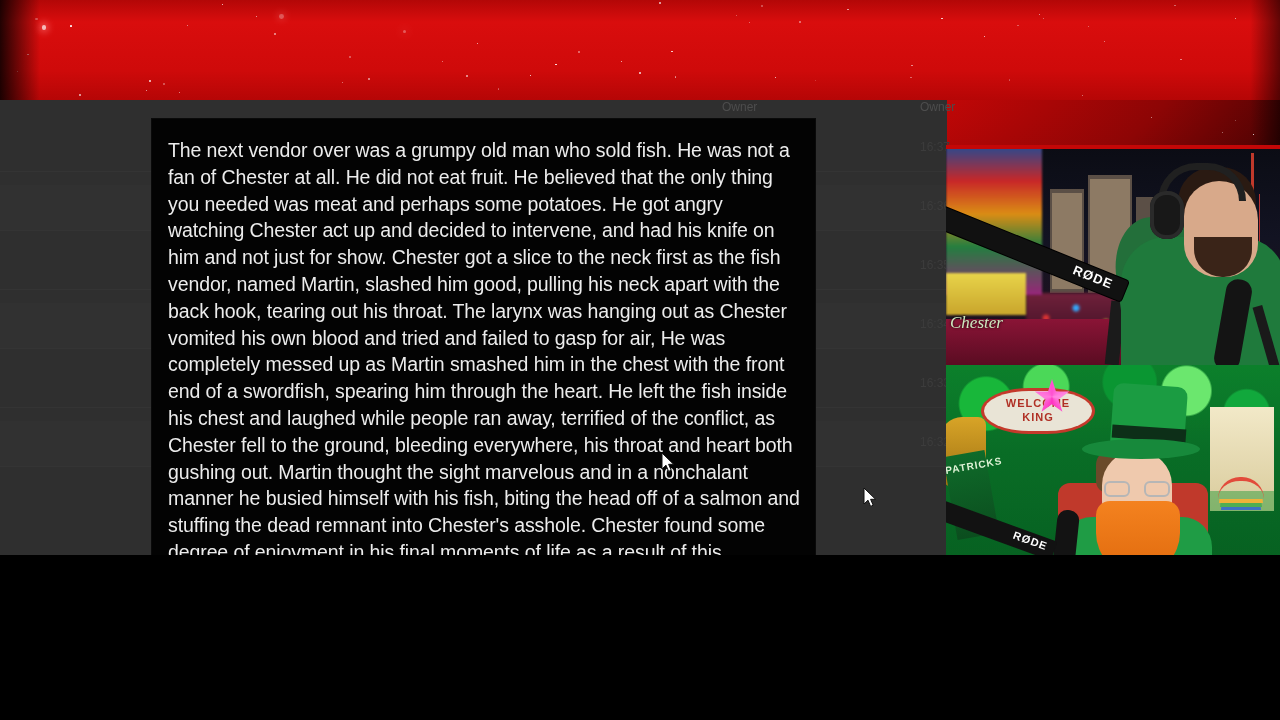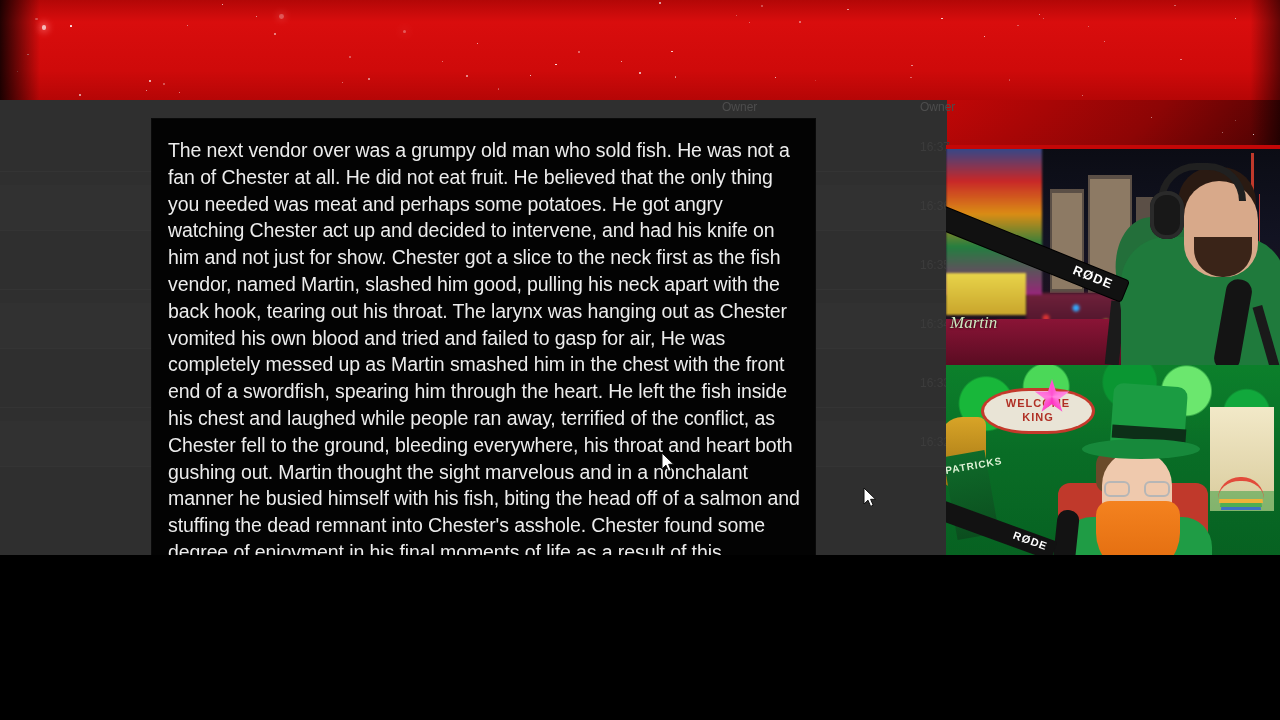--- a/index.html
+++ b/index.html
@@ -404,21 +404,21 @@
       <div class="vegas-b" style="left:104px;top:44px;width:34px;height:104px"></div>
       <div class="vegas-b" style="left:142px;top:30px;width:44px;height:118px"></div>
       <div class="vegas-b" style="left:190px;top:52px;width:30px;height:96px"></div>
       <div class="vegas-lit" style="left:106px;top:48px;width:30px;height:96px;opacity:.45"></div>
       <div class="vegas-lit" style="left:144px;top:34px;width:40px;height:110px;opacity:.45"></div>
       <div class="eiffel"></div>
       <div class="vegas-crowd"></div>
       <div class="redtable"></div>
       <div class="snackwall"></div>
       <div class="snack-yellow"></div>
-      <div class="jellow">Martin</div>
+      <div class="jellow">Chester</div>
       <div class="stand"></div>
       <div class="hood-lt"></div>
       <div class="hoodie"></div>
       <div class="hair"></div>
       <div class="face"></div>
       <div class="beard"></div>
       <div class="hphone-band"></div>
       <div class="hphone-cup"></div>
       <div class="mic2-arm"></div>
       <div class="mic2"></div>

